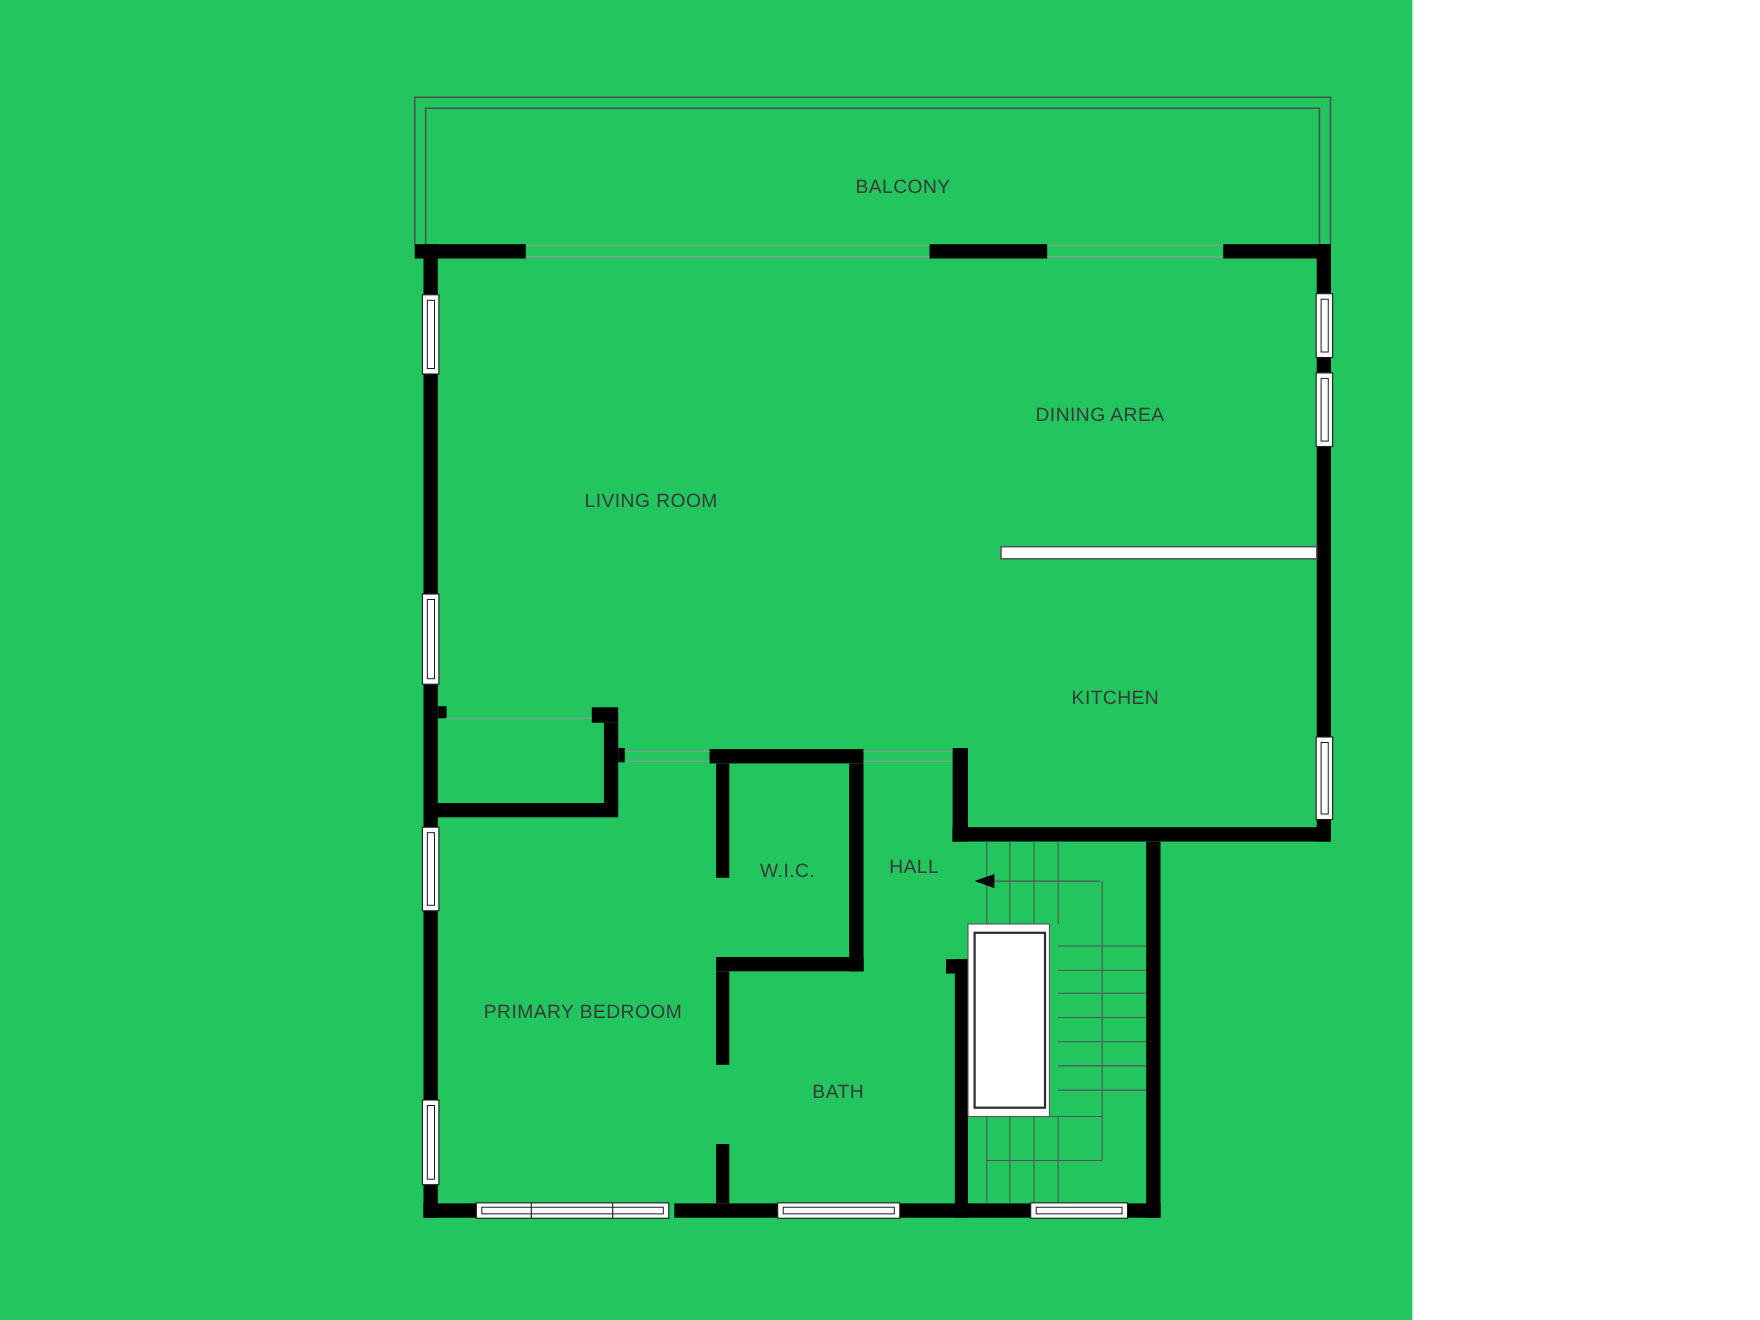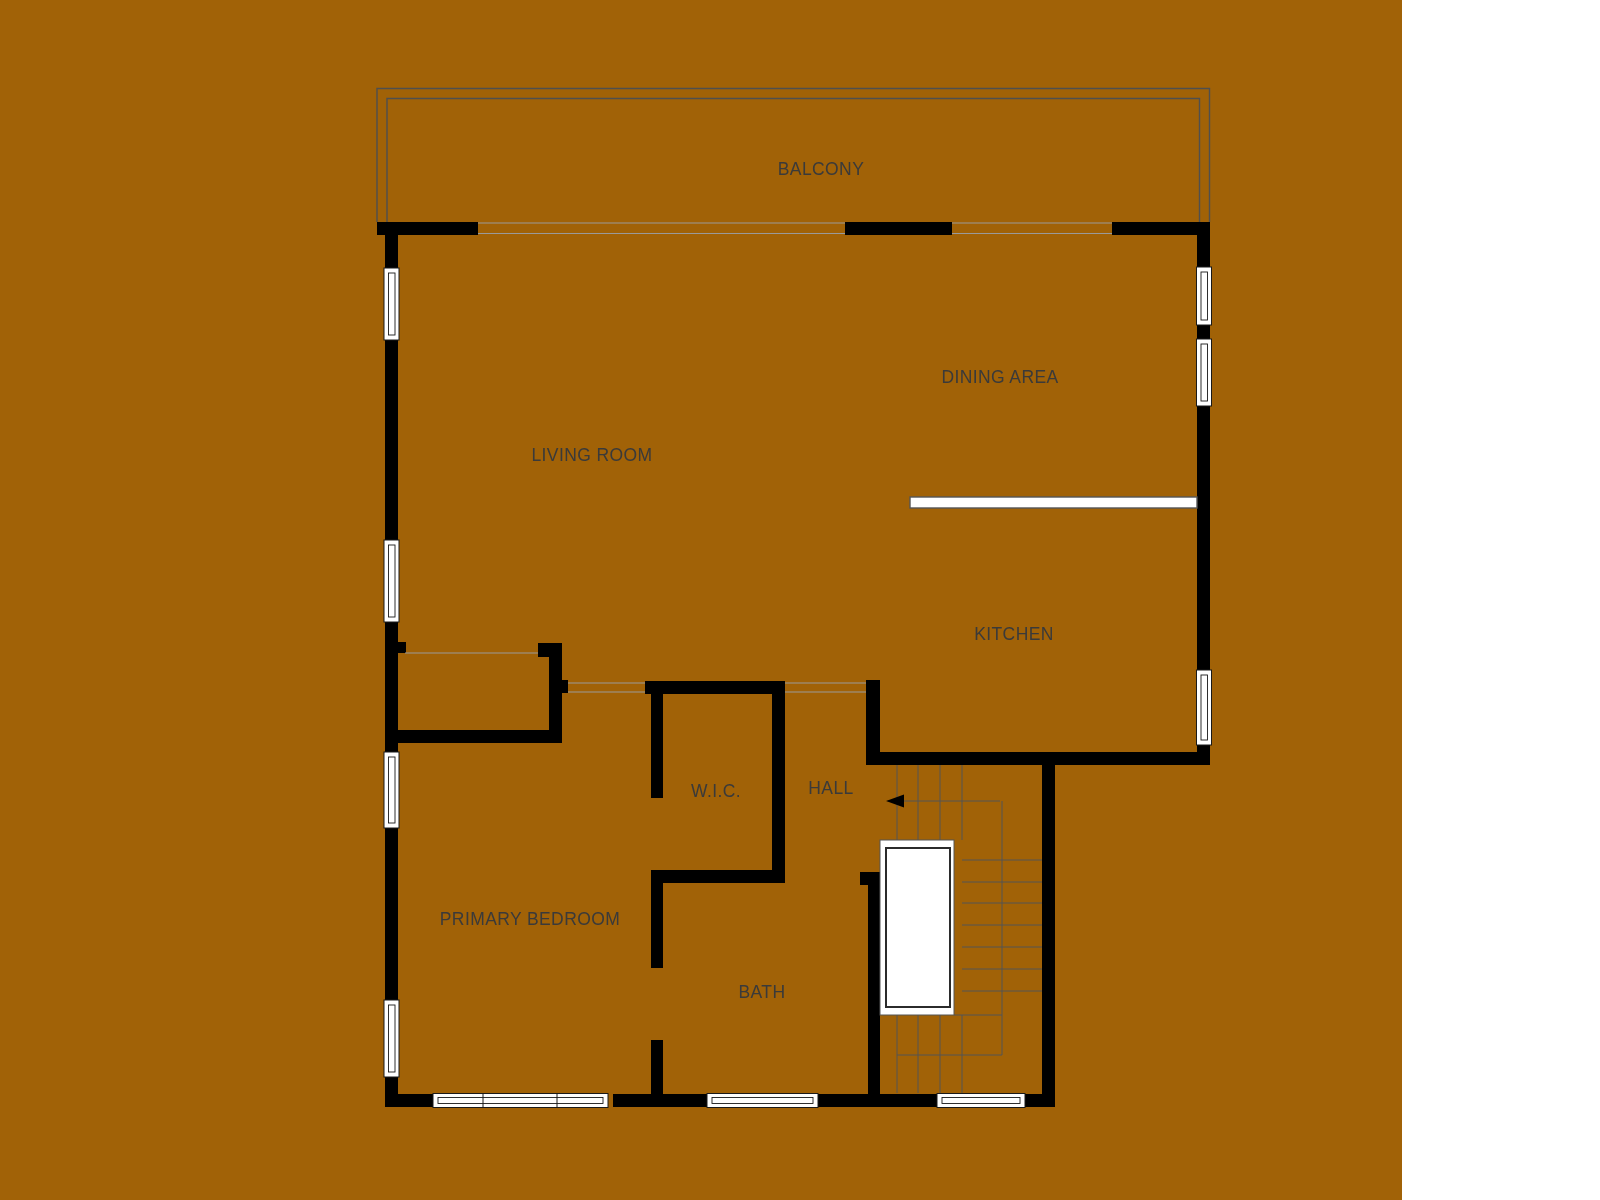--- a/index.html
+++ b/index.html
@@ -1,16 +1,16 @@
 <!DOCTYPE html>
 <html><head>
 <meta charset="utf-8">
 <style>
   html,body{margin:0;padding:0;background:#ffffff;}
-  .canvas{position:relative;width:1402px;height:1200px;background:#a16207;overflow:hidden;}
+  .canvas{position:relative;width:1284px;height:1200px;background:#22c55e;overflow:hidden;}
   svg{position:absolute;inset:0;}
   .wall{fill:#000000;stroke:none;}
   .thin{stroke:#9a9a9a;stroke-width:1;fill:none;}
   .outline{stroke:#4f4f4f;stroke-width:1.4;fill:none;}
   .stair{stroke:#555555;stroke-width:1;fill:none;}
   .winframe{fill:#ffffff;stroke:#1a1a1a;stroke-width:1;}
   .winpane{fill:#ffffff;stroke:#1a1a1a;stroke-width:0.9;}
   .winmul{stroke:#1a1a1a;stroke-width:1;fill:none;}
   .counter{fill:#ffffff;stroke:#555555;stroke-width:1.4;}
   .shaft-outer{fill:#ffffff;stroke:#555555;stroke-width:1;}

